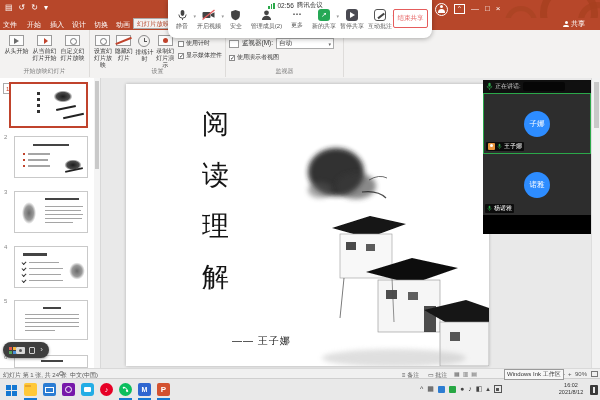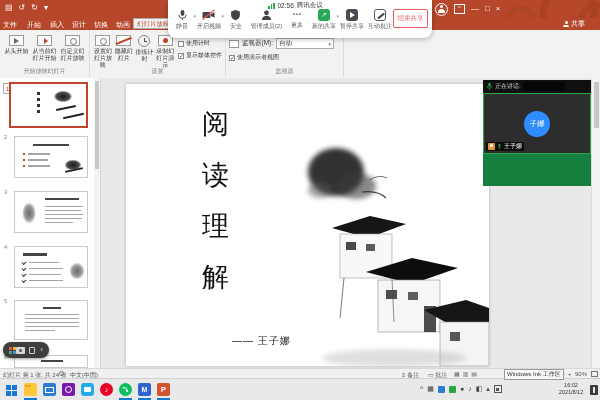--- a/index.html
+++ b/index.html
@@ -91,21 +91,21 @@
   #byline{position:absolute;left:106px;top:250px;font-size:10px;color:#222;letter-spacing:1px;}
   #painting{position:absolute;right:0;top:36px;}
   
   #fbar{position:absolute;left:3px;top:342px;width:46px;height:16px;background:#3E3E3E;border-radius:8px;z-index:45;display:flex;align-items:center;gap:4px;padding:0 6px;box-sizing:border-box;box-shadow:0 1px 3px rgba(0,0,0,.4);}
   .fic1{width:3px;height:3px;background:#E2574C;box-shadow:4px 0 0 #F5B83D,0 4px 0 #57A65A,4px 4px 0 #4A90D9;margin-bottom:4px;}
   .fic2{width:9px;height:7px;background:#D8D8D8;border-radius:1px;position:relative;}
   .fic2::after{content:"";position:absolute;left:3px;top:2px;width:3px;height:3px;border-radius:50%;background:#555;}
   .fic3{width:7px;height:7px;border:1px solid #CFCFCF;border-radius:1px;box-sizing:border-box;}
   .fchev{color:#DDD;font-size:8px;line-height:8px;margin-left:1px;}
   
-  #mpanel{position:absolute;left:483px;top:80px;width:108px;height:106px;background:#15803d;z-index:40;}
+  #mpanel{position:absolute;left:483px;top:80px;width:108px;height:154px;background:#000000;z-index:40;}
   .mp-head{height:13px;background:#101010;display:flex;align-items:center;gap:2px;padding:0 3px;font-size:6px;color:#CFCFCF;}
   .namebox{width:42px;height:9px;background:#060606;border-radius:2px;}
   .tile{position:absolute;left:0;width:108px;height:61px;background:#2D2D2D;box-sizing:border-box;}
   .tile.active{border:1px solid #2BA84A;}
   .av{position:absolute;left:50%;top:50%;transform:translate(-50%,-50%);width:26px;height:26px;border-radius:50%;background:#2D8CFF;color:#fff;font-size:7.5px;display:flex;align-items:center;justify-content:center;}
   .tag{position:absolute;left:2px;bottom:2px;background:rgba(0,0,0,.72);border-radius:1px;display:flex;align-items:center;gap:2px;padding:1px 2px;color:#fff;font-size:6px;line-height:7px;}
   .host{width:7px;height:7px;border-radius:1px;background:#E8953C;position:relative;flex:0 0 auto;}
   .host::after{content:"";position:absolute;left:2px;top:1px;width:3px;height:3px;border-radius:50%;background:#fff;}
   
   #statusbar{position:absolute;left:0;top:368px;width:600px;height:10px;background:#F0F0F0;border-top:1px solid #D9D9D9;font-size:6px;color:#555;box-sizing:border-box;}
@@ -438,20 +438,31 @@
     <div class="tile active" style="top:13px">
       <span class="av">子娜</span>
       <span class="tag">
         <span class="host"></span>
         <svg width="5" height="7" viewBox="0 0 12 14">
             <rect x="4" y="0.5" width="4" height="7" rx="2" fill="#2BA84A"></rect>
             <path d="M2,6 a4,4 0 0 0 8,0" stroke="#2BA84A" stroke-width="1.2" fill="none"></path>
             <line x1="6" y1="10.5" x2="6" y2="13" stroke="#2BA84A" stroke-width="1.2"></line>
           </svg>
         <span>王子娜</span>
+      </span>
+    </div>
+    <div class="tile" style="top:74px">
+      <span class="av">诺雅</span>
+      <span class="tag">
+        <svg width="5" height="7" viewBox="0 0 12 14">
+            <rect x="4" y="0.5" width="4" height="7" rx="2" fill="#2BA84A"></rect>
+            <path d="M2,6 a4,4 0 0 0 8,0" stroke="#2BA84A" stroke-width="1.2" fill="none"></path>
+            <line x1="6" y1="10.5" x2="6" y2="13" stroke="#2BA84A" stroke-width="1.2"></line>
+          </svg>
+        <span>杨诺雅</span>
       </span>
     </div>
   </div>
 
   <div id="statusbar">
     <span class="abs" style="left:3px">幻灯片 第 1 张, 共 24 张</span>
     <span class="accicon"></span>
     <span class="abs" style="left:70px">中文(中国)</span>
     <span class="abs" style="left:402px">≡ <span>备注</span></span>
     <span class="abs" style="left:428px">▭ <span>批注</span></span>

